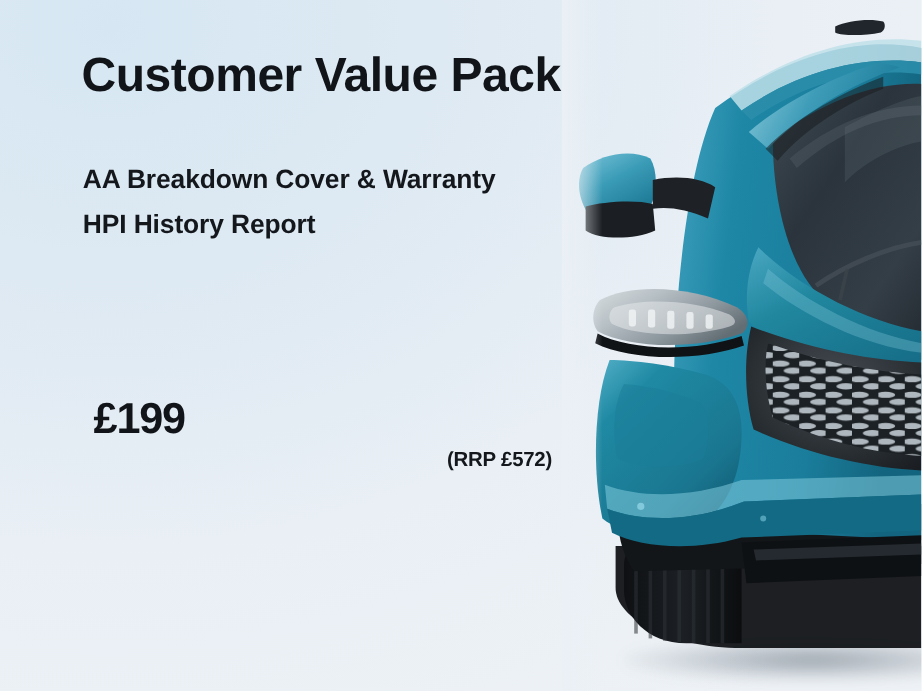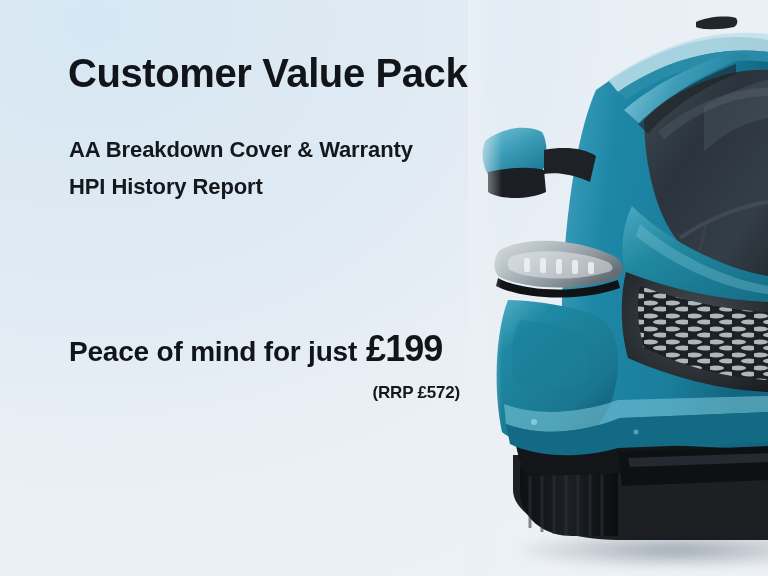--- a/index.html
+++ b/index.html
@@ -14,40 +14,40 @@
     background:
       radial-gradient(ellipse 900px 700px at 12% 4%, #d6e7f3 0%, #dfeaf3 35%, #e9eff5 62%, #eef2f6 100%),
       linear-gradient(160deg, #d8e8f4 0%, #e4edf5 45%, #edf1f5 100%);
     overflow:hidden;
   }
 
   
   .copy { position:absolute; left:68px; top:0; width:470px; height:576px; z-index:5; }
 
   .title {
-    position:absolute; top:51px; left:0;
+    position:absolute; top:41px; left:0;
     font-size:40px; font-weight:bold; color:#111418;
     letter-spacing:-0.4px; white-space:nowrap;text-align:right;
   }
 
   .features { position:absolute; top:131px; left:1px; }
   .feature {
     font-size:22px; font-weight:bold; color:#14181c;
     line-height:37px; white-space:nowrap; letter-spacing:-0.1px;
   }
 
   .price-block { position:absolute; top:328px; left:1px; width:420px; }
   .price-line {
     font-size:28px; font-weight:bold; color:#111418;
     white-space:nowrap; letter-spacing:-0.2px;
     display:flex; align-items:baseline;
   }
   .price-amount { font-size:36px; font-weight:bold; letter-spacing:-1px; margin-left:9px; }
   .rrp {
-    margin-top:13px; text-align:right; padding-right:29px;
+    margin-top:3px; text-align:right; padding-right:29px;
     font-size:17px; font-weight:bold; color:#14181c; letter-spacing:-0.2px;
   }
 
   
   .vehicle { position:absolute; inset:0; z-index:2; }
   .vehicle svg { position:absolute; right:0; top:0; display:block; }
 
   .ground-shadow {
     position:absolute; left:520px; bottom:8px; width:260px; height:36px;
     background:radial-gradient(ellipse at 60% 50%, rgba(40,55,70,.40) 0%, rgba(60,75,90,.16) 48%, rgba(0,0,0,0) 76%);
@@ -215,20 +215,19 @@
 
     <div class="title">Customer Value Pack</div>
 
     <div class="features">
       <div class="feature">AA Breakdown Cover &amp; Warranty</div>
       <div class="feature">HPI History Report</div>
     </div>
 
     <div class="price-block">
       <div class="price-line">
-        <span>Peace of mind for just</span>
         <span class="price-amount">£199</span>
       </div>
       <div class="rrp">(RRP £572)</div>
     </div>
 
   </div>
 </div>
 
 </body></html>

